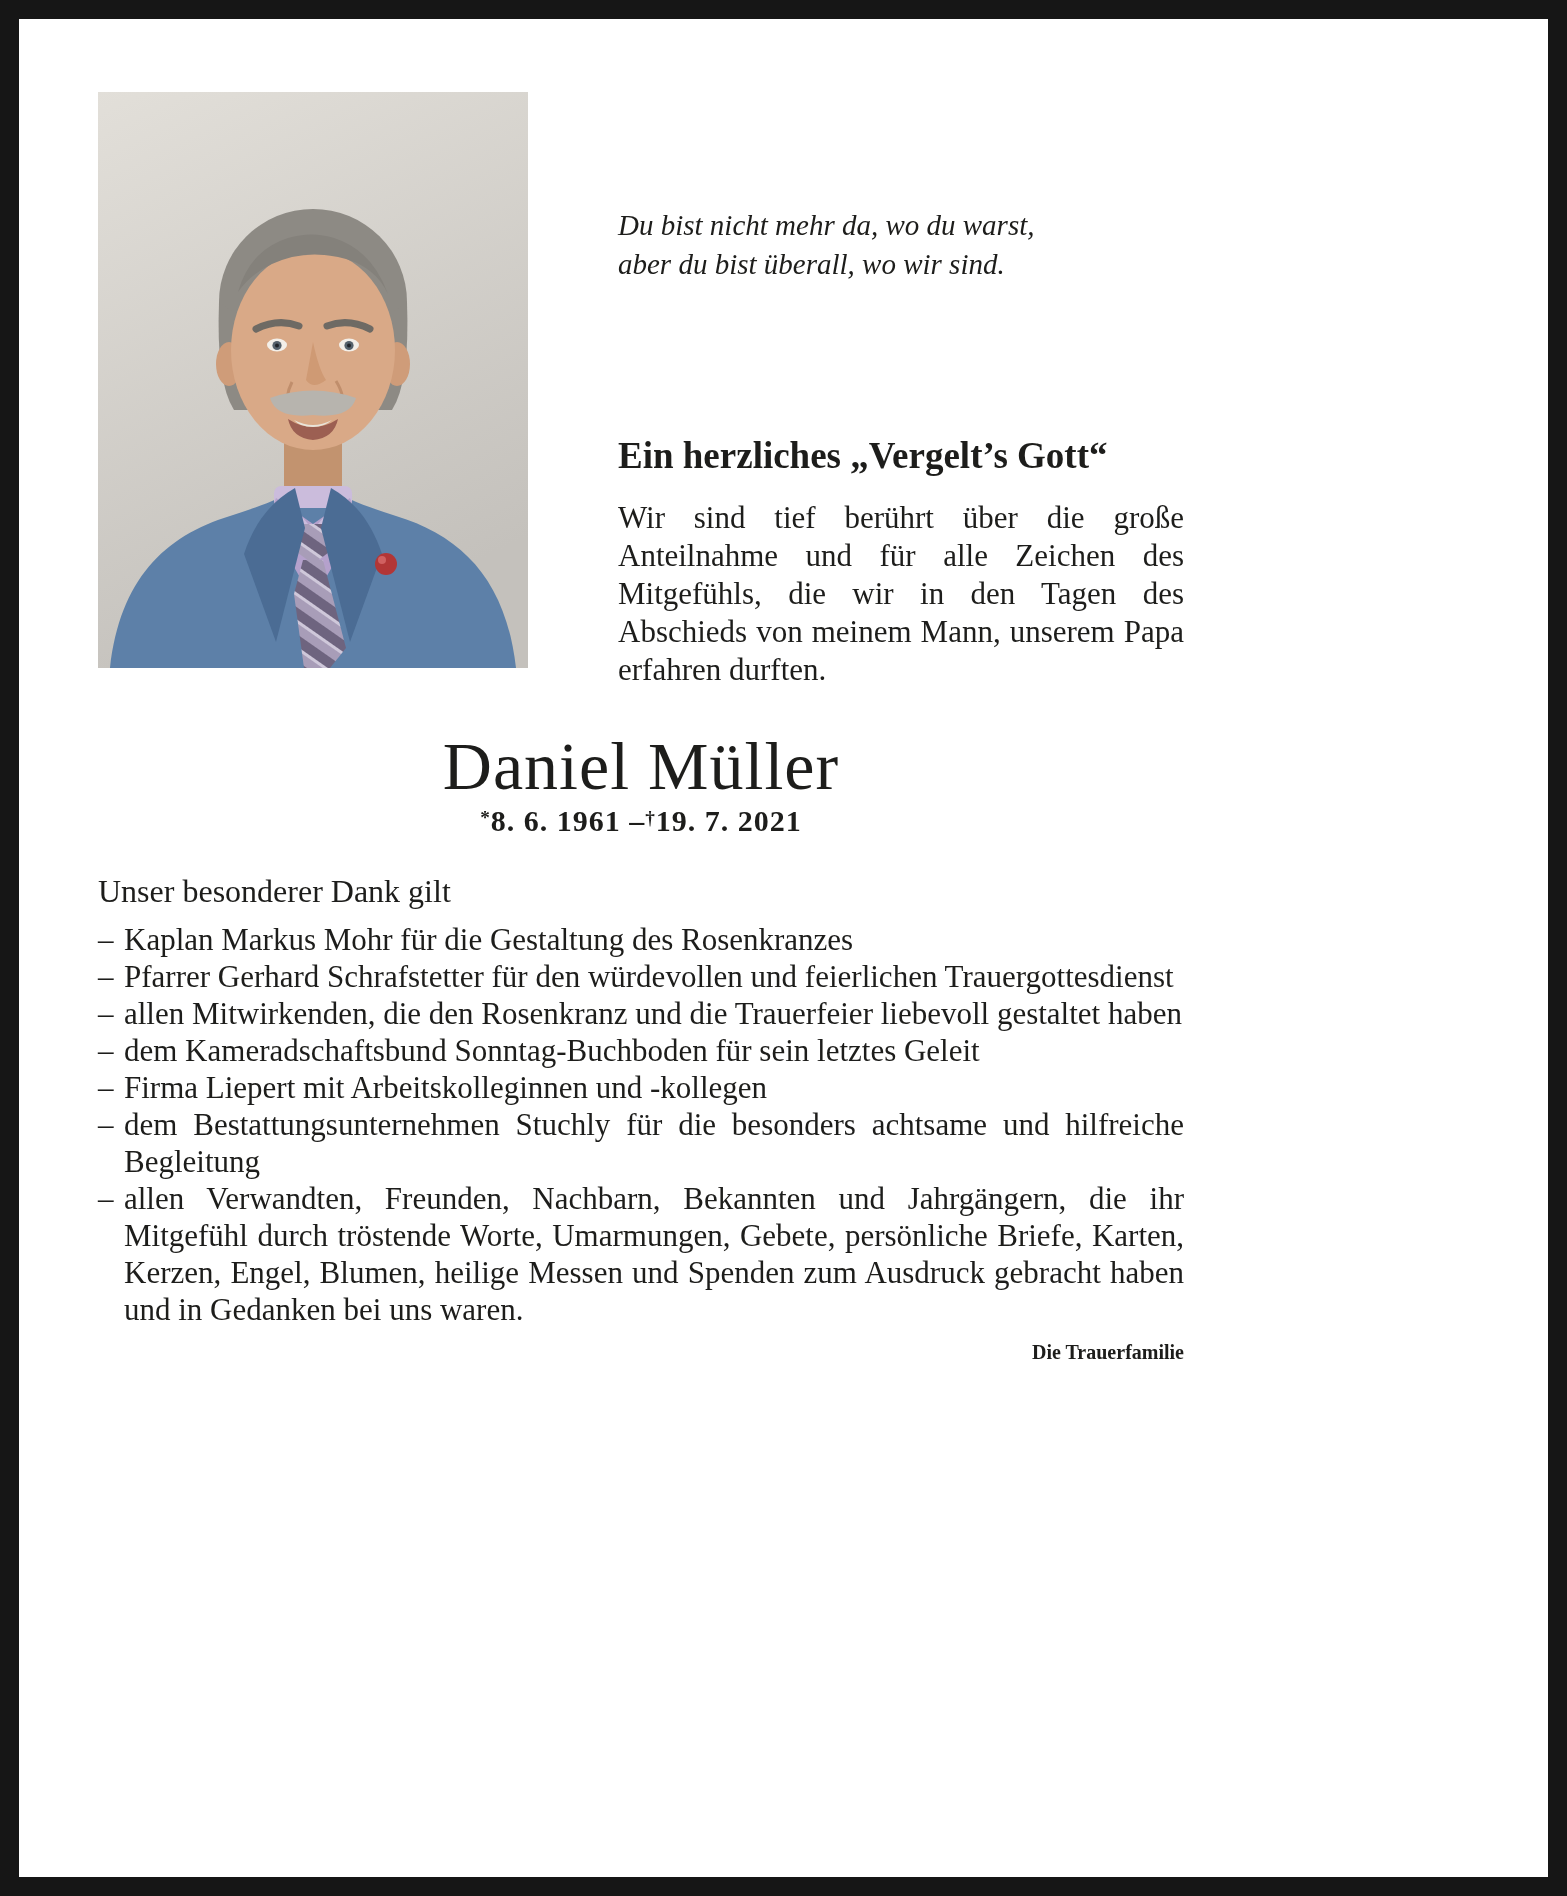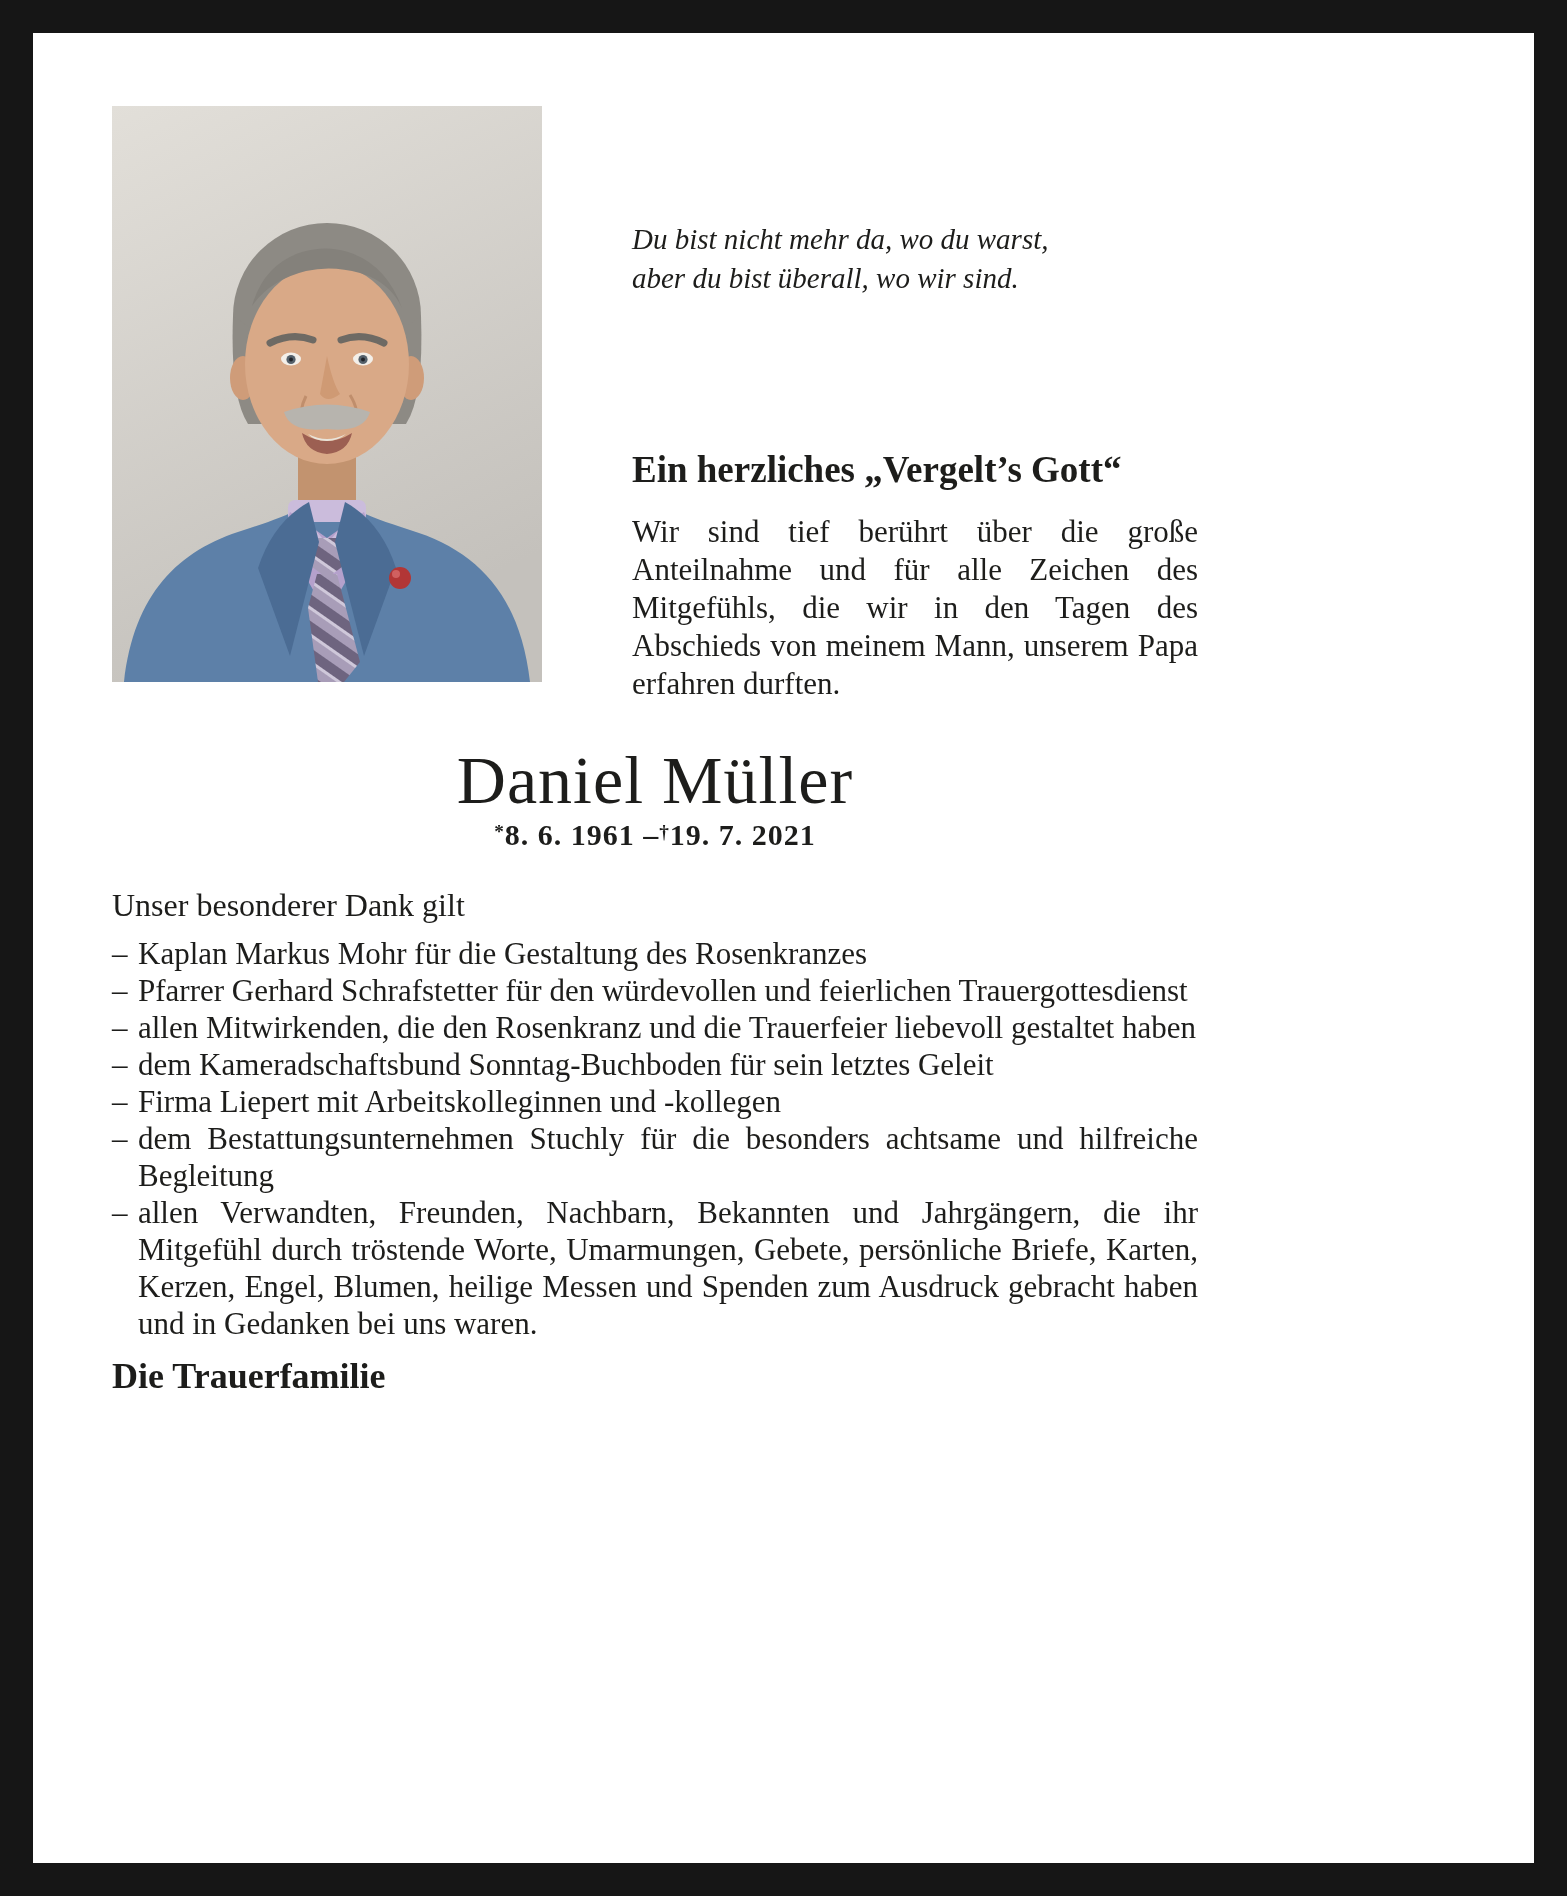--- a/index.html
+++ b/index.html
@@ -7,21 +7,21 @@
     background: #ffffff;
     font-family: "Liberation Serif", "DejaVu Serif", serif;
     color: var(--ink, #1d1d1b);
     -webkit-font-smoothing: antialiased;
   }
   .sheet {
     width: 1567px;
     height: 1896px;
     box-sizing: border-box;
     background: var(--frame, #161616);
-    padding: 33px;
+    padding: 19px;
   }
   .paper {
     width: 100%;
     height: 100%;
     background: var(--paper, #ffffff);
     position: relative;
     overflow: hidden;
   }
   .content {
     position: absolute;
@@ -77,22 +77,22 @@
     top: -0.38em;
     font-weight: bold;
   }
   .dank { margin: 34px 0 0 0; font-size: 32px; line-height: 1.2; }
   .list { margin-top: 10px; font-size: 31px; line-height: 37px; }
   .li { display: flex; }
   .li .marker { flex: none; width: 26px; }
   .li .txt { flex: 1; text-align: justify; hyphens: manual; }
   .signature {
     margin: 13px 0 0 0;
-    text-align: left;
-    font-size: 36px;
+    text-align: right;
+    font-size: 20px;
     font-weight: bold;
   }
 </style>
 </head>
 <body>
 
 <div class="sheet">
   <div class="paper">
     <div class="content">
 

